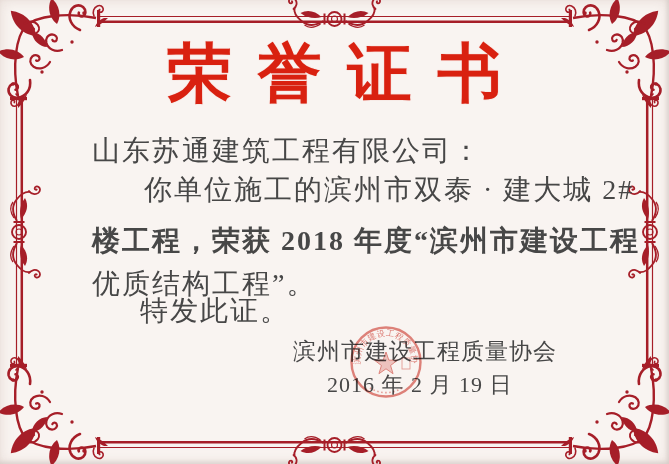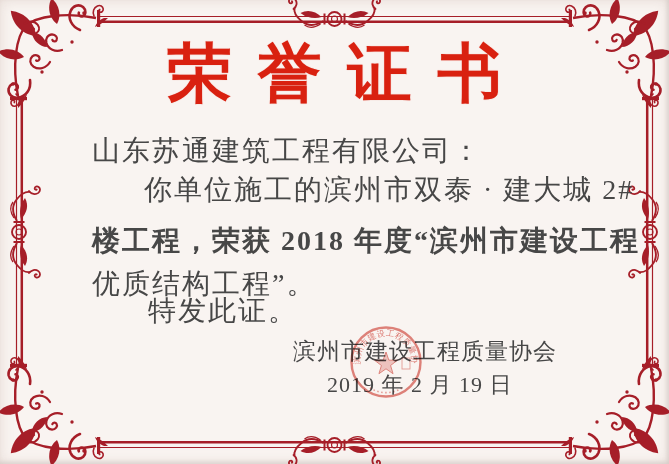--- a/index.html
+++ b/index.html
@@ -24,21 +24,21 @@
   .bodytext{
     position:absolute;
     color:#474747;
     font-size:28px;line-height:28px;white-space:nowrap;
     font-family:"Liberation Serif","DejaVu Serif",serif;
   }
   .t-company{left:92px;top:137px;letter-spacing:2px;}
   .t-b1{left:144px;top:176px;letter-spacing:2px;}
   .t-b2{left:92px;top:227px;letter-spacing:2px;font-weight:bold;}
   .t-b3{left:92px;top:270px;letter-spacing:2px;}
-  .t-close{left:140px;top:297px;letter-spacing:2px;margin-left:8px;}
+  .t-close{left:140px;top:297px;letter-spacing:2px;}
   .t-issuer{left:293px;top:338px;font-size:23px;letter-spacing:1px;}
   .t-date{left:327px;top:371px;font-size:22px;letter-spacing:1px;}
   .seal-svg{
     position:absolute;left:316px;top:292px;width:140px;height:140px;
     mix-blend-mode:multiply;opacity:.85;pointer-events:none;
   }
 </style>
 </head>
 <body>
 
@@ -131,21 +131,21 @@
   </svg>
 
   <div class="cert-title">荣誉证书</div>
 
   <div class="bodytext t-company">山东苏通建筑工程有限公司：</div>
   <div class="bodytext t-b1">你单位施工的滨州市双泰 · 建大城 2#</div>
   <div class="bodytext t-b2">楼工程，荣获 2018 年度“滨州市建设工程</div>
   <div class="bodytext t-b3">优质结构工程”。</div>
   <div class="bodytext t-close">特发此证。</div>
   <div class="bodytext t-issuer">滨州市建设工程质量协会</div>
-  <div class="bodytext t-date">2019 年 2 月 19 日</div>
+  <div class="bodytext t-date">2016 年 2 月 19 日</div>
 
   <svg class="seal-svg" viewBox="-70 -70 140 140" aria-hidden="true">
     <defs>
       <path id="sealArc" d="M -25.6,4.5 A 26,26 0 1 1 25.6,4.5" fill="none"></path>
     </defs>
     <g transform="translate(0,0)">
       <circle cx="0" cy="0" r="34.5" fill="none" stroke="#d8584f" stroke-width="2.4" opacity="0.85"></circle>
       <path d="M0,-10 L-2.82,-1.88 L-11.41,-1.71 L-4.57,3.48 L-7.05,11.71 L0,6.8 L7.05,11.71 L4.57,3.48 L11.41,-1.71 L2.82,-1.88 Z" fill="#e2847c" fill-opacity="0.55" stroke="#d8584f" stroke-width="0.9" opacity="0.9"></path>
       <text font-size="8.2" fill="#d8584f" opacity="0.9" letter-spacing="0.4" font-family="Liberation Serif, DejaVu Serif, serif">
         <textPath href="#sealArc" startOffset="2">滨州市建设工程质量协会</textPath>

